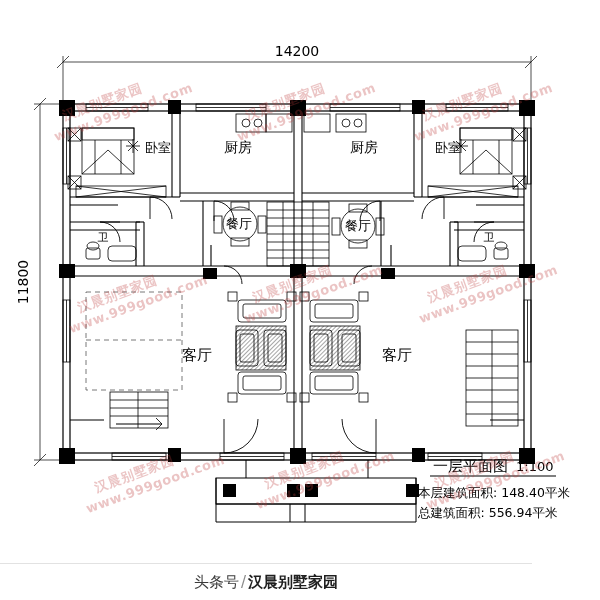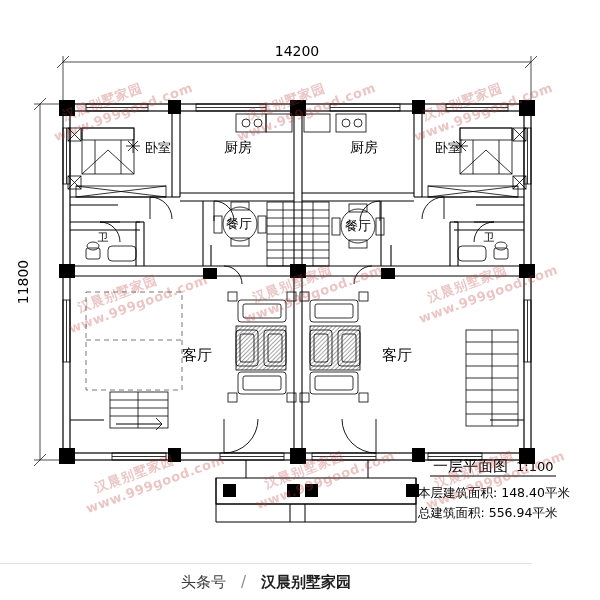--- a/index.html
+++ b/index.html
@@ -35,21 +35,21 @@
     position: absolute;
     left: 0;
     bottom: 0;
     width: 532px;
     height: 36px;
     background: #ffffff;
     border-top: 1px solid #e2e2e2;
     display: flex;
     align-items: center;
     justify-content: center;
-    gap: 15px;
+    gap: 2px;
   }
   .footer-text {
     font-size: 15px;
     color: #3b3b3b;
     font-family: "DejaVu Sans", "Liberation Sans", sans-serif;
   }
   .footer-sep {
     color: #8a8a8a;
     font-size: 15px;
   }

